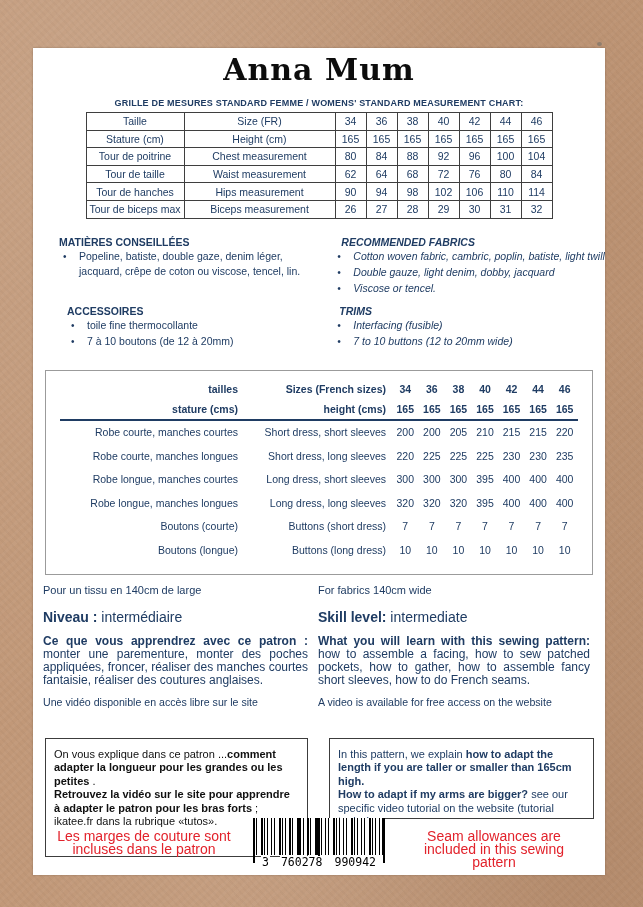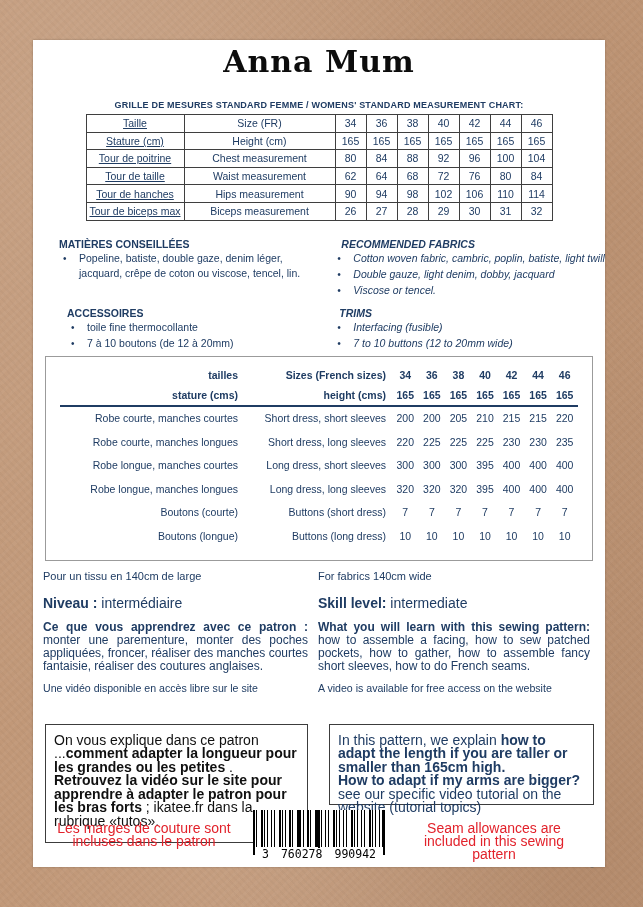--- a/index.html
+++ b/index.html
@@ -10,73 +10,73 @@
     background-image:
       radial-gradient(ellipse at 15% 8%, rgba(255,255,255,0.10), transparent 55%),
       radial-gradient(ellipse at 85% 25%, rgba(110,65,35,0.10), transparent 50%),
       radial-gradient(ellipse at 45% 85%, rgba(255,255,255,0.08), transparent 55%),
       radial-gradient(ellipse at 92% 92%, rgba(95,55,30,0.14), transparent 45%),
       repeating-linear-gradient(47deg, rgba(0,0,0,0.025) 0 2px, rgba(0,0,0,0) 2px 5px),
       repeating-linear-gradient(-43deg, rgba(255,255,255,0.03) 0 3px, rgba(255,255,255,0) 3px 7px);
   }
   .speck{position:absolute;border-radius:50%;background:#6b6b66;}
   .page{
-    position:absolute;left:33px;top:40px;width:572px;height:827px;
+    position:absolute;left:33px;top:48px;width:572px;height:827px;
     background:#ffffff;color:#1f3c63;box-shadow:0 0 2px rgba(0,0,0,0.25);
   }
   .title{
     margin:6px 0 0;text-align:center;
     font-family:"DejaVu Serif","Liberation Serif",serif;
     font-weight:bold;font-size:30px;line-height:32px;color:#0c0c0c;letter-spacing:1px;
   }
   .chart-heading{
-    margin-top:22px;text-align:center;font-weight:bold;font-size:9px;color:#1f3c63;letter-spacing:0.2px;
+    margin-top:12px;text-align:center;font-weight:bold;font-size:9px;color:#1f3c63;letter-spacing:0.2px;
   }
   
   table.mtable{
     border-collapse:collapse;table-layout:fixed;margin:4px auto 0;width:467px;
     font-size:10.5px;color:#1f3c63;
   }
   table.mtable td{border:1px solid #3f3f3f;text-align:center;height:16.6px;padding:0;}
-  table.mtable td.c-fr{width:97px;text-decoration:underline;}
+  table.mtable td.c-fr{width:97px;}
   table.mtable td.c-en{width:150px;}
   
   .two-col{display:flex;margin-top:17px;}
   .col-fr{width:252px;margin-left:26px;}
   .col-en{width:278px;margin-left:28px;font-style:italic;}
   .sec-heading{font-weight:bold;font-size:10.5px;color:#1f3c63;margin:0 0 1px;}
   ul.blist{list-style:none;margin:1px 0 0;padding:0;font-size:10.5px;line-height:15px;color:#1f3c63;}
   ul.blist li{position:relative;padding-left:20px;margin:0 0 1px;}
   ul.blist li::before{content:"\2022";position:absolute;left:4px;top:0;font-size:10px;}
   .gap-lg{margin-top:26px;}
   .gap-sm{margin-top:9px;}
   
   .ftable-box{
-    width:518px;margin:4px auto 0;border:1px solid #9b9b9b;padding:8px 14px 12px;
+    width:518px;margin:20px auto 0;border:1px solid #9b9b9b;padding:8px 14px 12px;
   }
   table.ftable{border-collapse:collapse;table-layout:fixed;width:100%;font-size:10.5px;color:#1f3c63;}
   table.ftable td{padding:0;height:20px;text-align:center;}
   table.ftable td.c-fr{width:178px;text-align:right;padding-right:8px;}
   table.ftable td.c-en{width:140px;text-align:right;padding-right:6px;}
   table.ftable tr.hdr td{font-weight:bold;}
   table.ftable tr.hdr2 td{border-bottom:2px solid #1f3c63;}
   table.ftable tbody td{height:23.5px;vertical-align:middle;}
   
   .split{display:flex;}
   .split .l{width:265px;margin-left:10px;}
   .split .r{width:272px;margin-left:10px;}
   .note-row{margin-top:9px;font-size:11px;}
   .level-row{margin-top:13px;font-size:14px;}
   .para-row{margin-top:10px;font-size:12px;line-height:13px;}
   .para-row .l,.para-row .r{text-align:justify;}
   .video-row{margin-top:9px;font-size:10.6px;font-weight:normal;}
   b{font-weight:bold;}
   
   .boxes{display:flex;margin-top:30px;}
-  .abox{border:1.5px solid #3c3c3c;box-sizing:border-box;padding:9px 8px;font-size:14px;line-height:13.5px;}
+  .abox{border:1.5px solid #3c3c3c;box-sizing:border-box;padding:9px 8px;font-size:11px;line-height:13.5px;}
   .abox.fr{margin-left:12px;width:263px;height:119px;color:#101010;}
   .abox.en{margin-left:21px;width:265px;height:81px;color:#1f3c63;}
   .abox p{margin:0;}
   .abox p + p{}
   
   .footer{position:absolute;left:0;right:0;bottom:6px;display:flex;justify-content:space-between;align-items:flex-start;padding:0 22px;}
   .seam{width:178px;text-align:center;color:#e2222b;font-size:14px;line-height:13px;margin-top:12px;}
   .barcode{position:relative;width:146px;height:50px;}
   .barcode .bars{
     position:absolute;left:7px;right:7px;top:0;height:37px;

